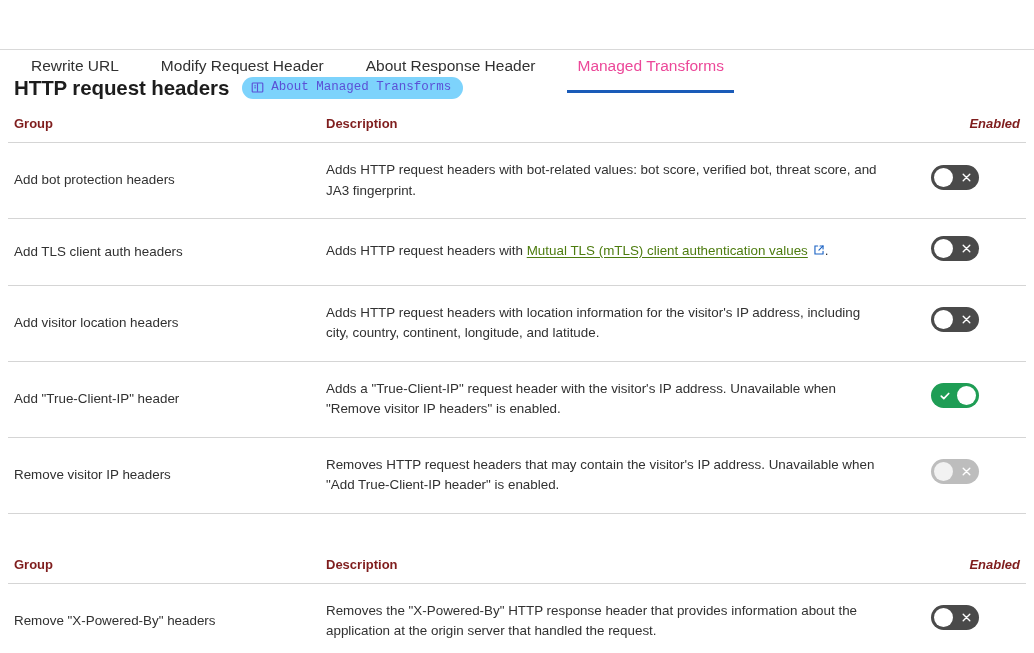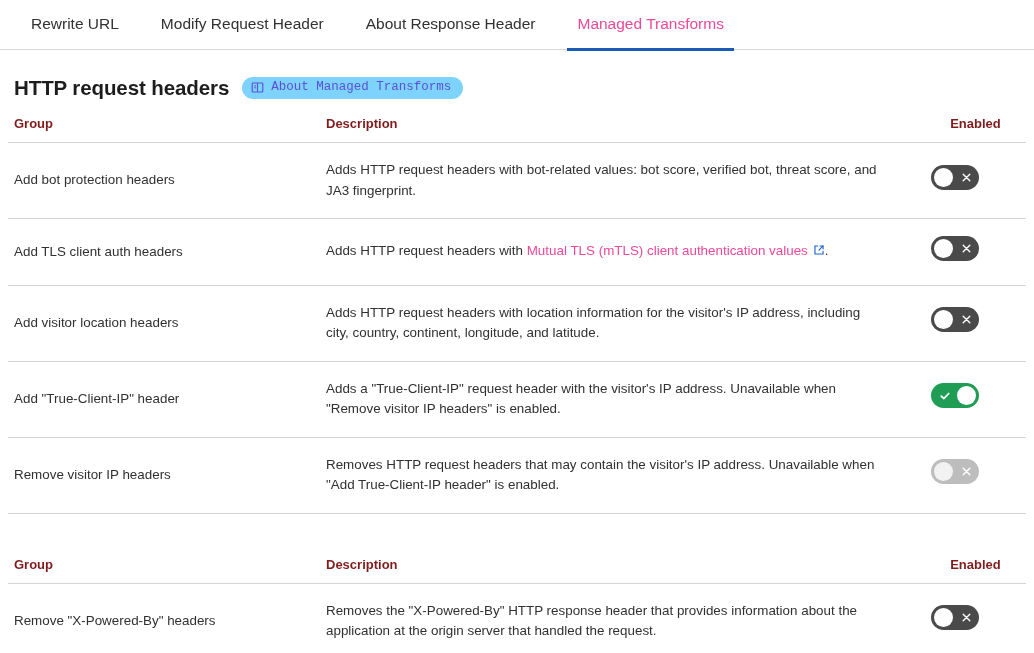--- a/index.html
+++ b/index.html
@@ -25,20 +25,21 @@
     position: relative;
     padding: 14px 21px 16px 21px;
     font-size: 15.5px;
     line-height: 20px;
     color: #313131;
     white-space: nowrap;
     cursor: pointer;
     background: none;
     border: none;
     font-family: inherit;
+    margin-top: 42px;
   }
   .tab.active {
     color: #ec4899;
   }
   .tab.active::after {
     content: "";
     position: absolute;
     left: 11px; right: 11px;
     bottom: -1px;
     height: 3px;
@@ -91,35 +92,36 @@
   table.mt col.c-en    { width: 118px; }
 
   table.mt th {
     text-align: left;
     font-size: 13px;
     font-weight: bold;
     color: #7f1d1d;
     padding: 0 6px 11px 6px;
     border-bottom: 1px solid #d5d5d5;
   }
-  table.mt th.en { text-align: center; padding-left: 23px; }
+  table.mt th.en { text-align: right; padding-left: 23px; font-style: italic; }
 
   table.mt td {
     font-size: 13.4px;
     line-height: 20.5px;
     color: #313131;
     padding: 17px 6px 17px 6px;
     vertical-align: middle;
     border-bottom: 1px solid #d5d5d5;
   }
   table.mt td.desc { padding-right: 24px; }
   table.mt td.en { padding-left: 23px; }
 
   .lnk {
-    color: #ec4899;
+    color: #4d7c0f;
+    text-decoration: underline;
     text-underline-offset: 2px;
     cursor: pointer;
   }
   .ext-ic {
     display: inline-block;
     vertical-align: -1px;
     margin-left: 5px;
   }
 
   

